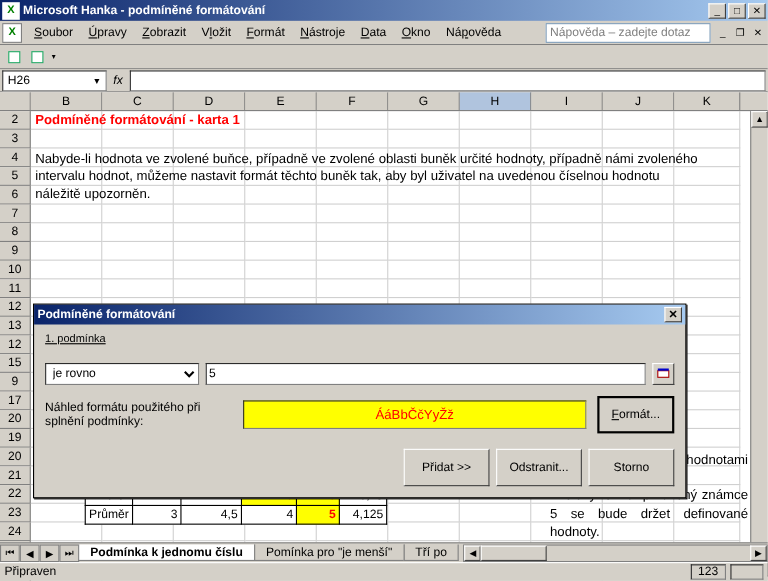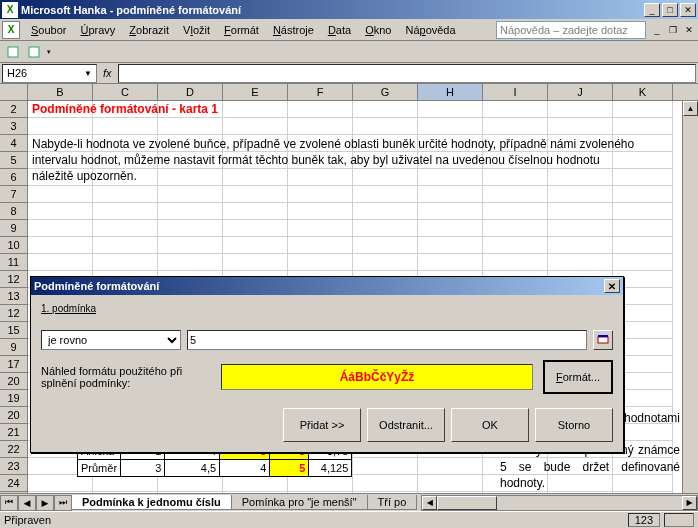--- a/index.html
+++ b/index.html
@@ -54,21 +54,21 @@
 .dialog .dtitle { background: linear-gradient(to right, #0a246a, #a6caf0); color: #fff; height: 18px; display: flex; align-items: center; padding: 0 3px; font-weight: bold; font-size:11px; }
 .dialog .dclose { margin-left:auto; width:16px; height:14px; background:#d4d0c8; border:1px solid #fff; border-right-color:#404040; border-bottom-color:#404040; display:flex;align-items:center;justify-content:center;font-size:10px;color:#000;cursor:pointer; }
 .dialog .dbody { padding: 8px 10px 10px 10px; }
 .dialog .cond-label { font-size: 10px; margin-bottom: 16px; }
 .dialog .cond-row { display: flex; gap: 6px; align-items: center; margin-bottom: 10px; }
 .dialog select, .dialog .txtin { background: #fff; border: 1px inset #808080; height: 20px; font-size: 11px; padding: 1px 2px; }
 .dialog .txtin { flex:1; }
 .dialog .rangebtn { width: 20px; height: 20px; background: #d4d0c8; border: 1px solid #fff; border-right-color:#404040; border-bottom-color:#404040; display:flex;align-items:center;justify-content:center; }
 .dialog .preview-row { display: flex; align-items: center; gap: 10px; margin-bottom: 14px; }
 .dialog .preview-label { font-size: 11px; width: 170px; }
-.dialog .preview-box { flex:1; height: 26px; background: #ffff00; border: 1px inset #808080; color: #ff0000; font-weight: bold; display:flex;align-items:center;justify-content:center; font-size:12px; }
+.dialog .preview-box { flex:1; height: 26px; background: #ffff00; border: 1px inset #808080; color: #ff0000; font-weight: normal; display:flex;align-items:center;justify-content:center; font-size:12px; }
 .dialog .btn { height: 34px; background: #d4d0c8; border: 1px solid #fff; border-right-color:#404040; border-bottom-color:#404040; font-size: 11px; padding: 0 4px; cursor: pointer; min-width: 78px; }
 .dialog .btn.default { border: 2px solid #000; }
 .dialog .btnrow { display: flex; justify-content: flex-end; gap: 6px; }
 
 .tabs-row { position: absolute; bottom: 17px; left: 0; right: 0; height: 18px; background: #d4d0c8; display: flex; align-items: center; border-top: 1px solid #808080; }
 .navbtn { width: 18px; height: 16px; border: 1px solid #808080; display:flex;align-items:center;justify-content:center;font-size:9px;background:#d4d0c8;cursor:pointer; }
 .sheettab { padding: 1px 10px; border: 1px solid #808080; border-top: none; font-size: 11px; background:#d4d0c8; cursor:pointer; margin-left:-1px; }
 .sheettab.active { background: #fff; font-weight: bold; }
 .hscroll { flex:1; height:16px; background:#d4d0c8; border:1px solid #808080; margin-left:4px; position:relative; }
 .hscroll .thumb { position:absolute; left:15px; width:60px; top:0; bottom:0; background:#d4d0c8; border:1px solid #fff; border-right-color:#404040; border-bottom-color:#404040; }
@@ -566,21 +566,20 @@
         </div>
       </div>
       <div class="preview-row">
         <div class="preview-label">Náhled formátu použitého při splnění podmínky:</div>
         <div class="preview-box">ÁáBbČčYyŽž</div>
         <button class="btn default" style="min-width:70px"><u>F</u><span>ormát...</span></button>
       </div>
       <div class="btnrow">
         <button class="btn">Přidat &gt;&gt;</button>
         <button class="btn">Odstranit...</button>
-        <button class="btn">OK</button>
         <button class="btn">Storno</button>
       </div>
     </div>
   </div>
 </div>
 
 <div class="tabs-row">
   <div class="navbtn">⏮</div>
   <div class="navbtn">◀</div>
   <div class="navbtn">▶</div>

